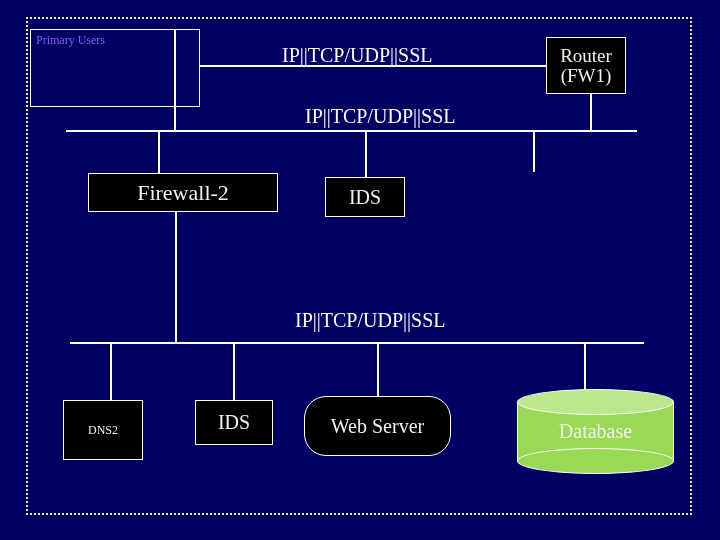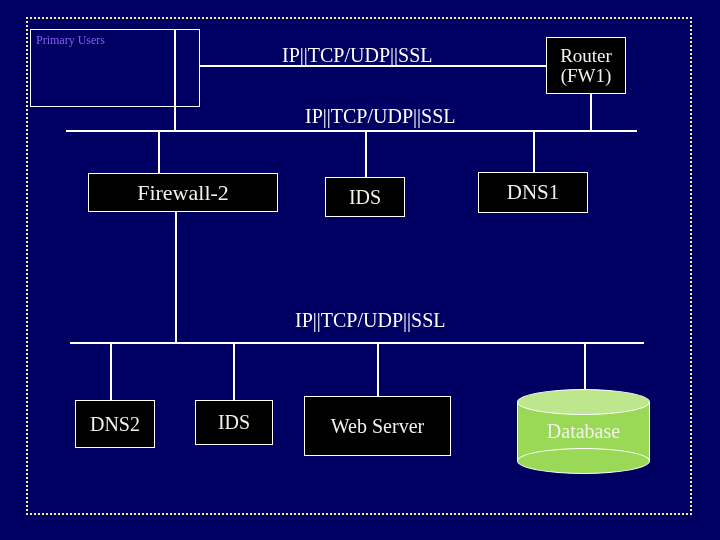--- a/index.html
+++ b/index.html
@@ -145,38 +145,37 @@
   <div class="vline" style="left:590px; top:93px; height:37px;"></div>
 
   <div class="vline" style="left:158px; top:130px; height:43px;"></div>
   <div class="vline" style="left:365px; top:130px; height:47px;"></div>
   <div class="vline" style="left:533px; top:130px; height:42px;"></div>
 
   <div class="node" style="left:76px; top:173px; width:190px; height:39px; font-size:22px;margin-left:12px;">Firewall-2</div>
 
   <div class="node" style="left:325px; top:177px; width:80px; height:40px; font-size:20px;">IDS</div>
 
-  <div class="node" style="left:478px; top:172px; width:110px; height:41px; font-size:21px;">DNS1</div>
 
   <div class="vline" style="left:175px; top:212px; height:130px;"></div>
 
   <div class="bus-label" style="left:295px; top:309px; font-size:20px;">IP||TCP/UDP||SSL</div>
   <div class="hline" style="left:70px; top:342px; width:574px;"></div>
 
   <div class="vline" style="left:110px; top:342px; height:58px;"></div>
   <div class="vline" style="left:233px; top:342px; height:58px;"></div>
   <div class="vline" style="left:377px; top:342px; height:54px;"></div>
   <div class="vline" style="left:584px; top:342px; height:47px;"></div>
 
-  <div class="node" style="left:75px; top:400px; width:80px; height:48px; font-size:20px;">DNS2</div>
+  <div class="node" style="left:63px; top:400px; width:80px; height:60px; font-size:12px;">DNS2</div>
 
   <div class="node" style="left:195px; top:400px; width:78px; height:45px; font-size:20px;">IDS</div>
 
-  <div class="node" style="left:304px; top:396px; width:147px; height:60px; font-size:20px;">Web Server</div>
+  <div class="node" style="left:304px; top:396px; width:147px; height:60px; font-size:20px;border-radius:22px;">Web Server</div>
 
-  <div class="cylinder" style="left:517px; top:389px; width:133px; height:85px;">
+  <div class="cylinder" style="left:517px; top:389px; width:133px; height:85px;padding-left:24px;">
     <div class="cyl-body"></div>
     <div class="cyl-bottom"></div>
     <div class="cyl-top"></div>
     <div class="cyl-label" style="font-size:20px;">Database</div>
   </div>
 
 </div>
 
 </body></html>

